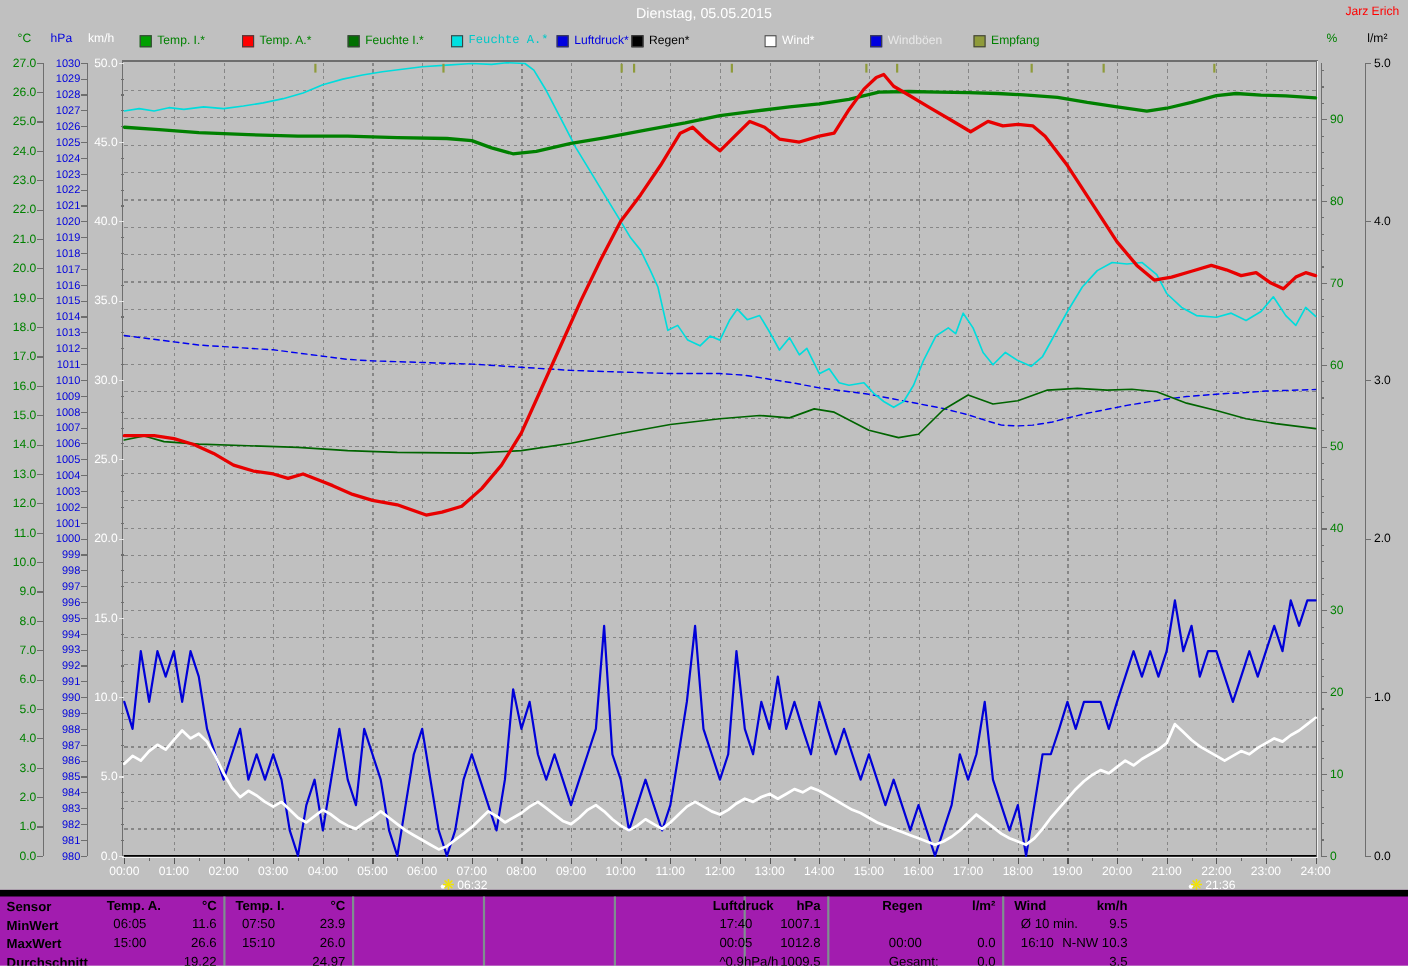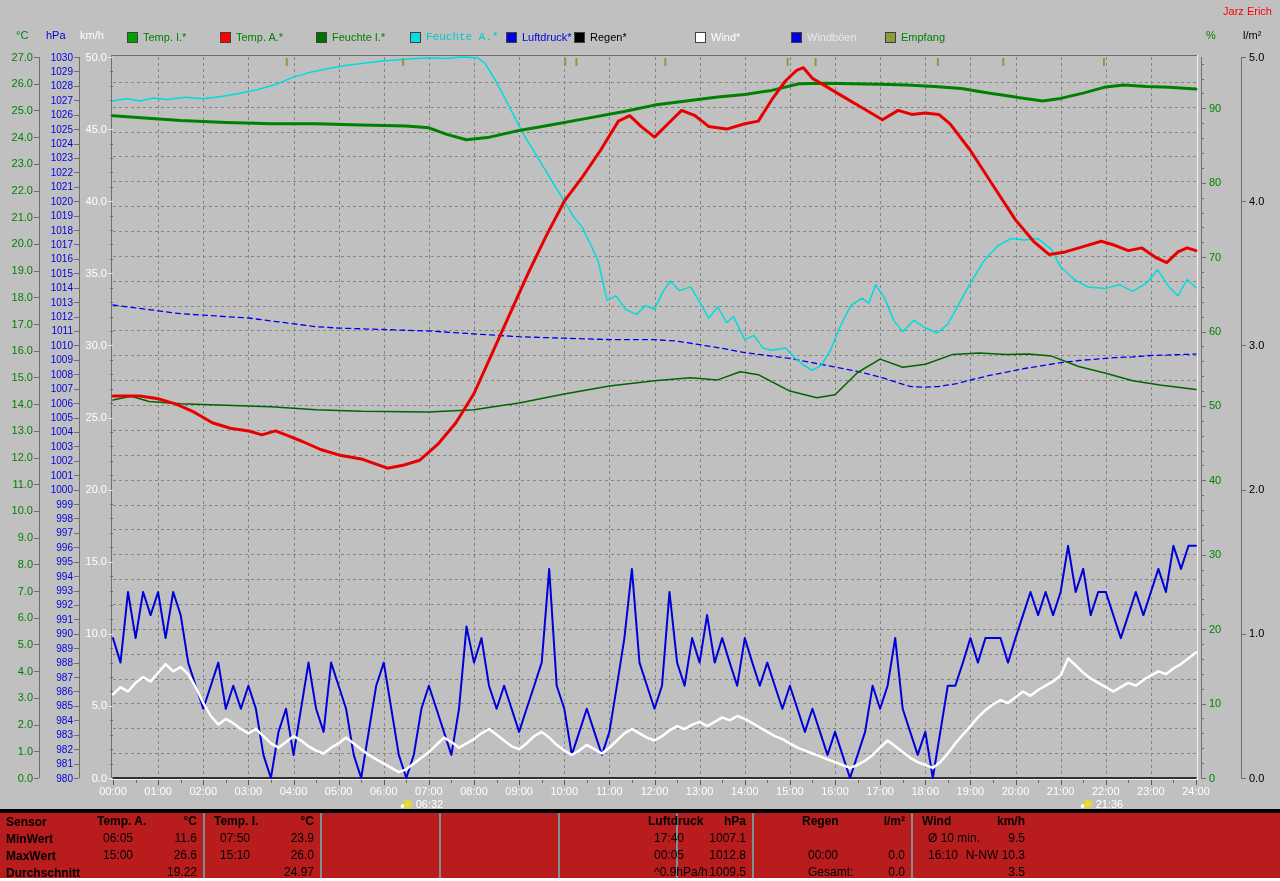--- a/index.html
+++ b/index.html
@@ -12,38 +12,39 @@
   .unit-c{left:16px;color:#008000;}
   .unit-hpa{left:46px;color:#0000dd;}
   .unit-kmh{left:80px;color:#ffffff;}
   .unit-pct{left:1206px;color:#008000;}
   .unit-lm2{left:1243px;color:#000000;}
   .legend{position:absolute;top:0;left:0;width:100%;height:48px;}
   .legend-item{position:absolute;top:31px;display:flex;align-items:center;font-size:11px;white-space:nowrap;}
   .legend-item .sq{width:9px;height:9px;margin-right:5px;border:1px solid #404040;flex:0 0 auto;}
   svg#chart{position:absolute;top:0;left:0;}
   svg text{font-family:"Liberation Sans",sans-serif;}
-  .datatable{position:absolute;top:809px;left:0;width:1280px;height:69px;background:#b91c1c;
-             border-top:4px solid #000000;box-sizing:border-box;font-size:12px;color:#000;}
+  .datatable{position:absolute;top:809px;left:0;width:1280px;height:69px;background:#a21caf;
+             border-top:6px solid #000000;box-sizing:border-box;font-size:12px;color:#000;}
   .rowlabels{position:absolute;left:0;top:1px;width:88px;}
   .rowlabels div{height:17px;line-height:17px;padding-left:6px;font-weight:bold;white-space:nowrap;}
   .tcol{position:absolute;top:0;height:69px;border-right:2px solid #7f8f8f;box-sizing:border-box;}
   .tcol.noborder{border-right:none;}
   .tcell{height:17px;line-height:17px;display:flex;justify-content:space-between;
          padding:0 6px 0 9px;white-space:nowrap;}
   .tcell.hdr{font-weight:bold;}
   .tcell .l{margin-left:6px;}
   .tcell.hdr .l{margin-left:0;}
   .bottomstrip{position:absolute;top:878px;left:0;width:1280px;height:3px;background:#ffffff;}
 </style>
 </head>
 <body>
 
 <div class="screen">
 
+  <div class="titlebar">Dienstag, 05.05.2015</div>
   <div class="userlabel">Jarz Erich</div>
 
   <svg id="chart" width="1280" height="812">
       <g stroke="#868686" stroke-width="1" stroke-dasharray="3,3" shape-rendering="crispEdges">
         <line x1="158.625" y1="57" x2="158.625" y2="778"></line>
         <line x1="203.75" y1="57" x2="203.75" y2="778"></line>
         <line x1="248.875" y1="57" x2="248.875" y2="778"></line>
         <line x1="294" y1="57" x2="294" y2="778"></line>
         <line x1="339.125" y1="57" x2="339.125" y2="778"></line>
         <line x1="384.25" y1="57" x2="384.25" y2="778"></line>

